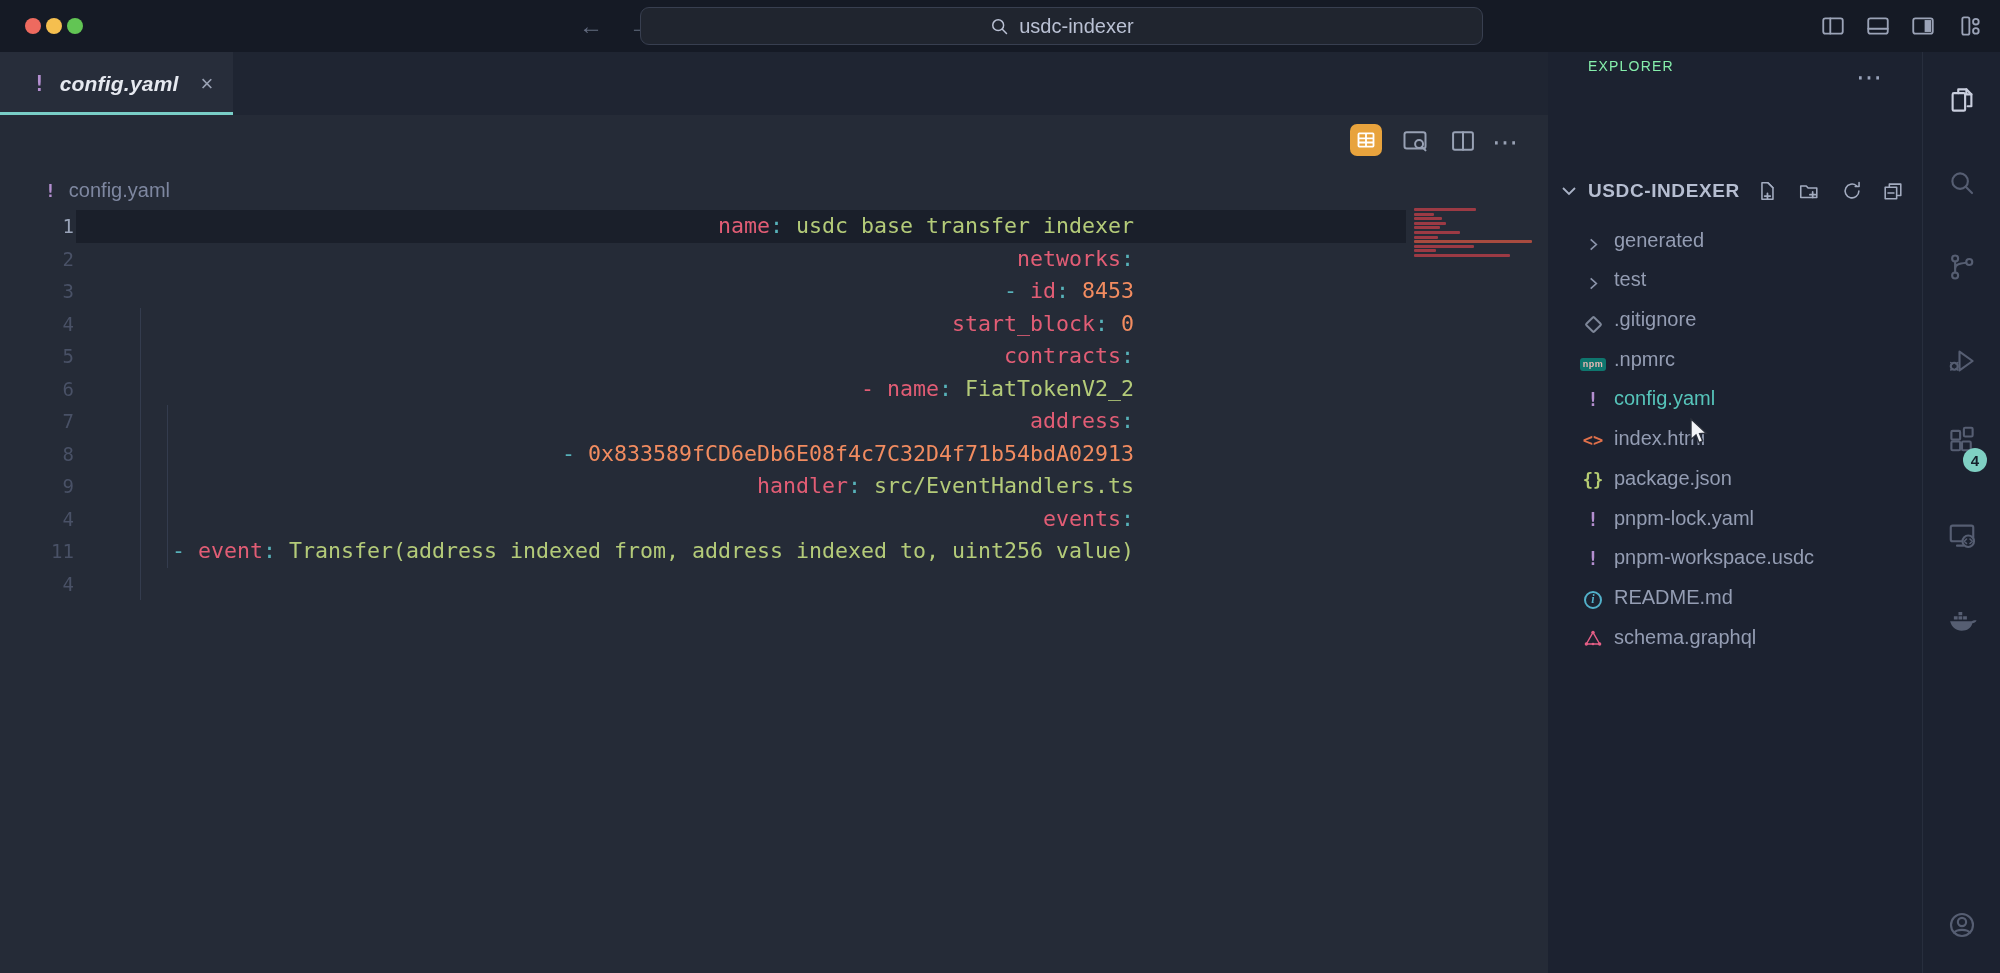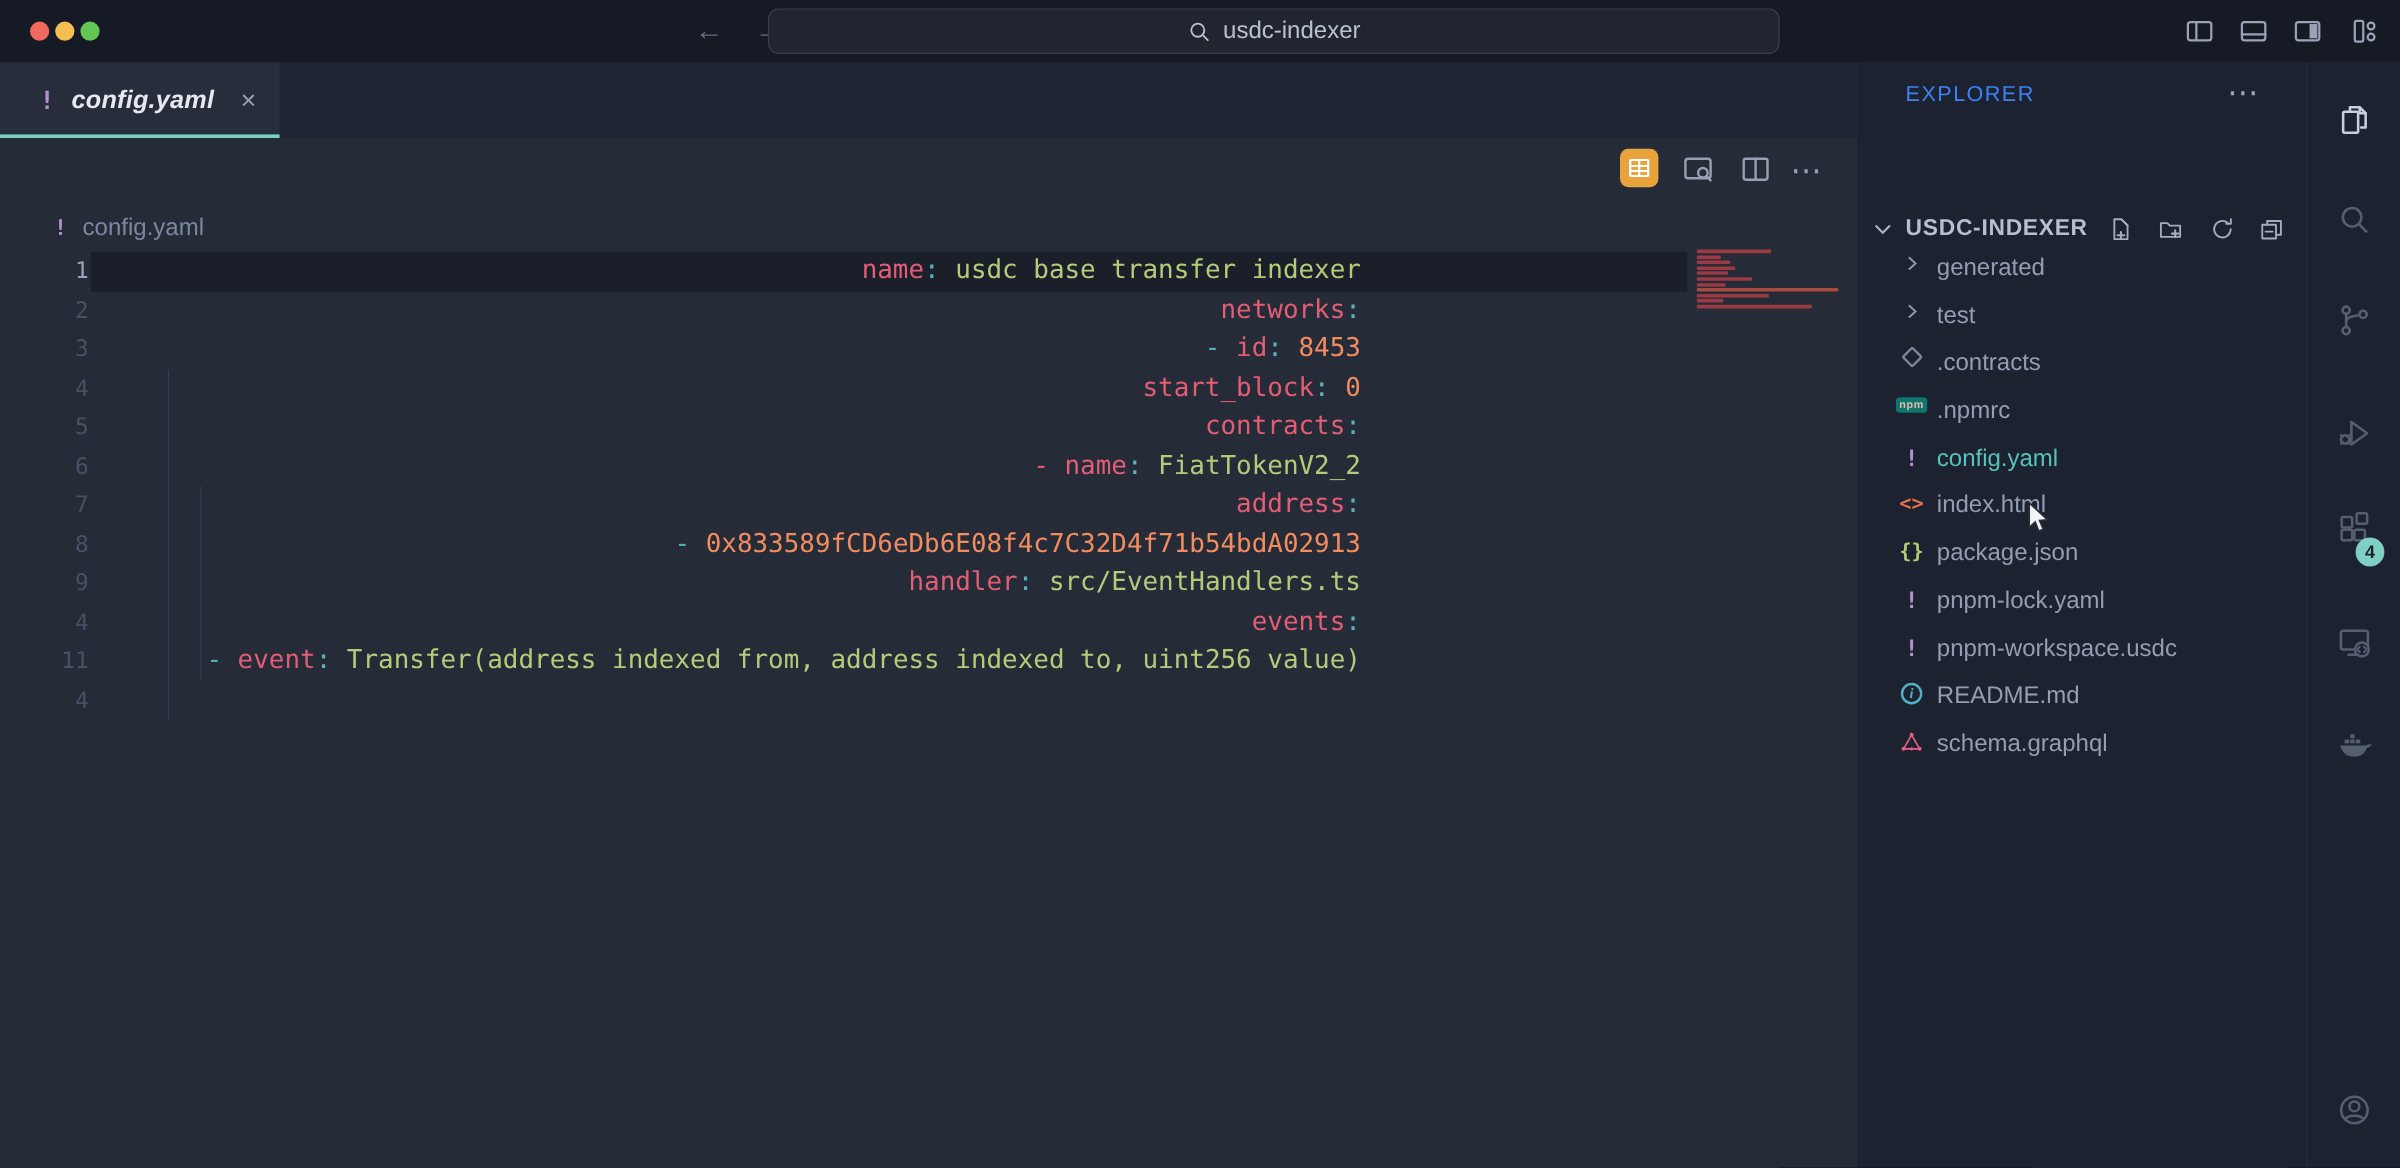--- a/index.html
+++ b/index.html
@@ -40,28 +40,28 @@
   #gutter div.active { color:#9aa4b9; }
   #code { position:absolute; left:120px; top:158px; font-family:"DejaVu Sans Mono",monospace;
           font-size:21.6px; white-space:pre; }
   #code .ln { height:32.5px; line-height:32.5px;text-align:right; }
   .guide { position:absolute; width:1px; background:#343c4e; }
   
   #minimap { position:absolute; left:1410px; top:150px; width:138px; height:70px; }
   #minimap div { position:absolute; height:3px; border-radius:1px; }
   
   #sidebar { position:absolute; left:1548px; top:52px; width:374px; height:921px; background:#1c2230; }
-  #exp-header { position:absolute; left:40px; top:16px; color:#3b82f6; font-size:18px; letter-spacing:1.2px; }
+  #exp-header { position:absolute; left:40px; top:6px; color:#86efac; font-size:14px; letter-spacing:1.2px; }
   #exp-more { position:absolute; left:308px; top:10px; color:#99a3ba; font-size:26px; letter-spacing:2px; }
   #project-row { position:absolute; left:0; top:120px; width:374px; height:38px; display:flex; align-items:center; }
   #project-row .chev { width:20px; margin-left:12px; color:#a9b2c6; }
   #project-row .pname { margin-left:8px; color:#b6bed1; font-size:19px; font-weight:700; letter-spacing:.6px; }
   .proj-tool { position:absolute; top:8px; width:22px; height:22px; color:#a3acc0; }
   #tree { position:absolute; left:0; top:160px; width:374px; }
-  .xrow { height:39.7px; display:flex; align-items:flex-start; padding-left:32px; cursor:default; }
+  .xrow { height:39.7px; display:flex; align-items:flex-end; padding-left:32px; cursor:default; }
   .xrow .slot { width:26px; display:flex; align-items:center; justify-content:center; flex:none; }
   .xrow .xlabel { margin-left:8px; color:#949db3; font-size:20px; white-space:nowrap; }
   .xrow .xlabel.sel { color:#56c4ba; }
   .chevr { color:#8b94aa; font-size:16px; }
   .npm-badge { background:#0f766e; color:#e8b9b4; font-size:9px; font-weight:700; letter-spacing:.5px;
                border-radius:3px; padding:2px 3px; line-height:1; }
   .tag-html { color:#e0704a; font-weight:700; font-size:17px; font-family:"DejaVu Sans Mono",monospace; }
   .tag-json { color:#b5cc72; font-weight:700; font-size:17px; font-family:"DejaVu Sans Mono",monospace; }
   .info-circ { width:18px; height:18px; border:2px solid #52b0c9; border-radius:50%; color:#52b0c9;
                font-size:12px; font-weight:700; display:flex; align-items:center; justify-content:center;
@@ -246,21 +246,21 @@
       <svg width="15" height="15" viewBox="0 0 16 16">
               <path d="M5 2.5 l6 5.5 l-6 5.5" fill="none" stroke="currentColor" stroke-width="1.8"></path>
             </svg>
     </span>
           <span class="xlabel">test</span>
         </div>
         <div class="xrow file">
           <span class="slot">
             <span class="git-diamond"></span>
           </span>
-    <span class="xlabel">.contracts</span>
+    <span class="xlabel">.gitignore</span>
         </div>
         <div class="xrow file">
           <span class="slot">
             <span class="npm-badge">npm</span>
           </span>
     <span class="xlabel">.npmrc</span>
         </div>
         <div class="xrow file">
           <span class="slot">
             <span class="yaml-bang" style="font-size:19px;">!</span>

